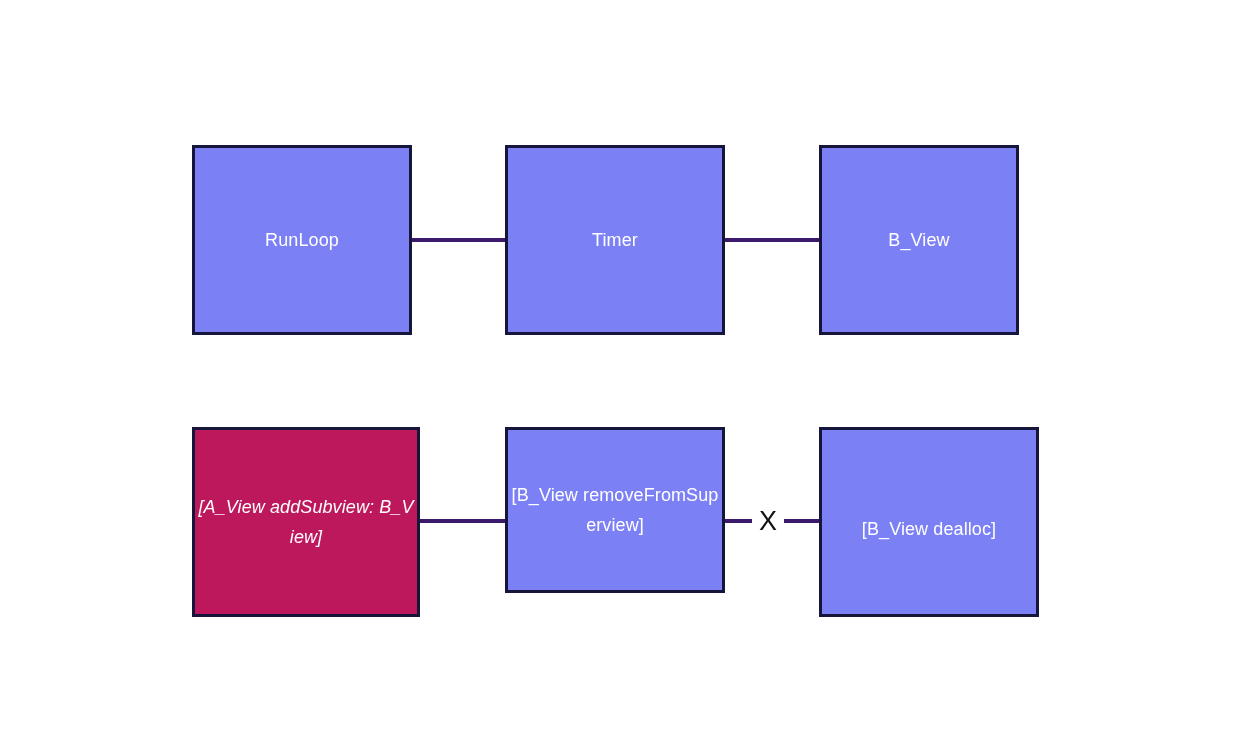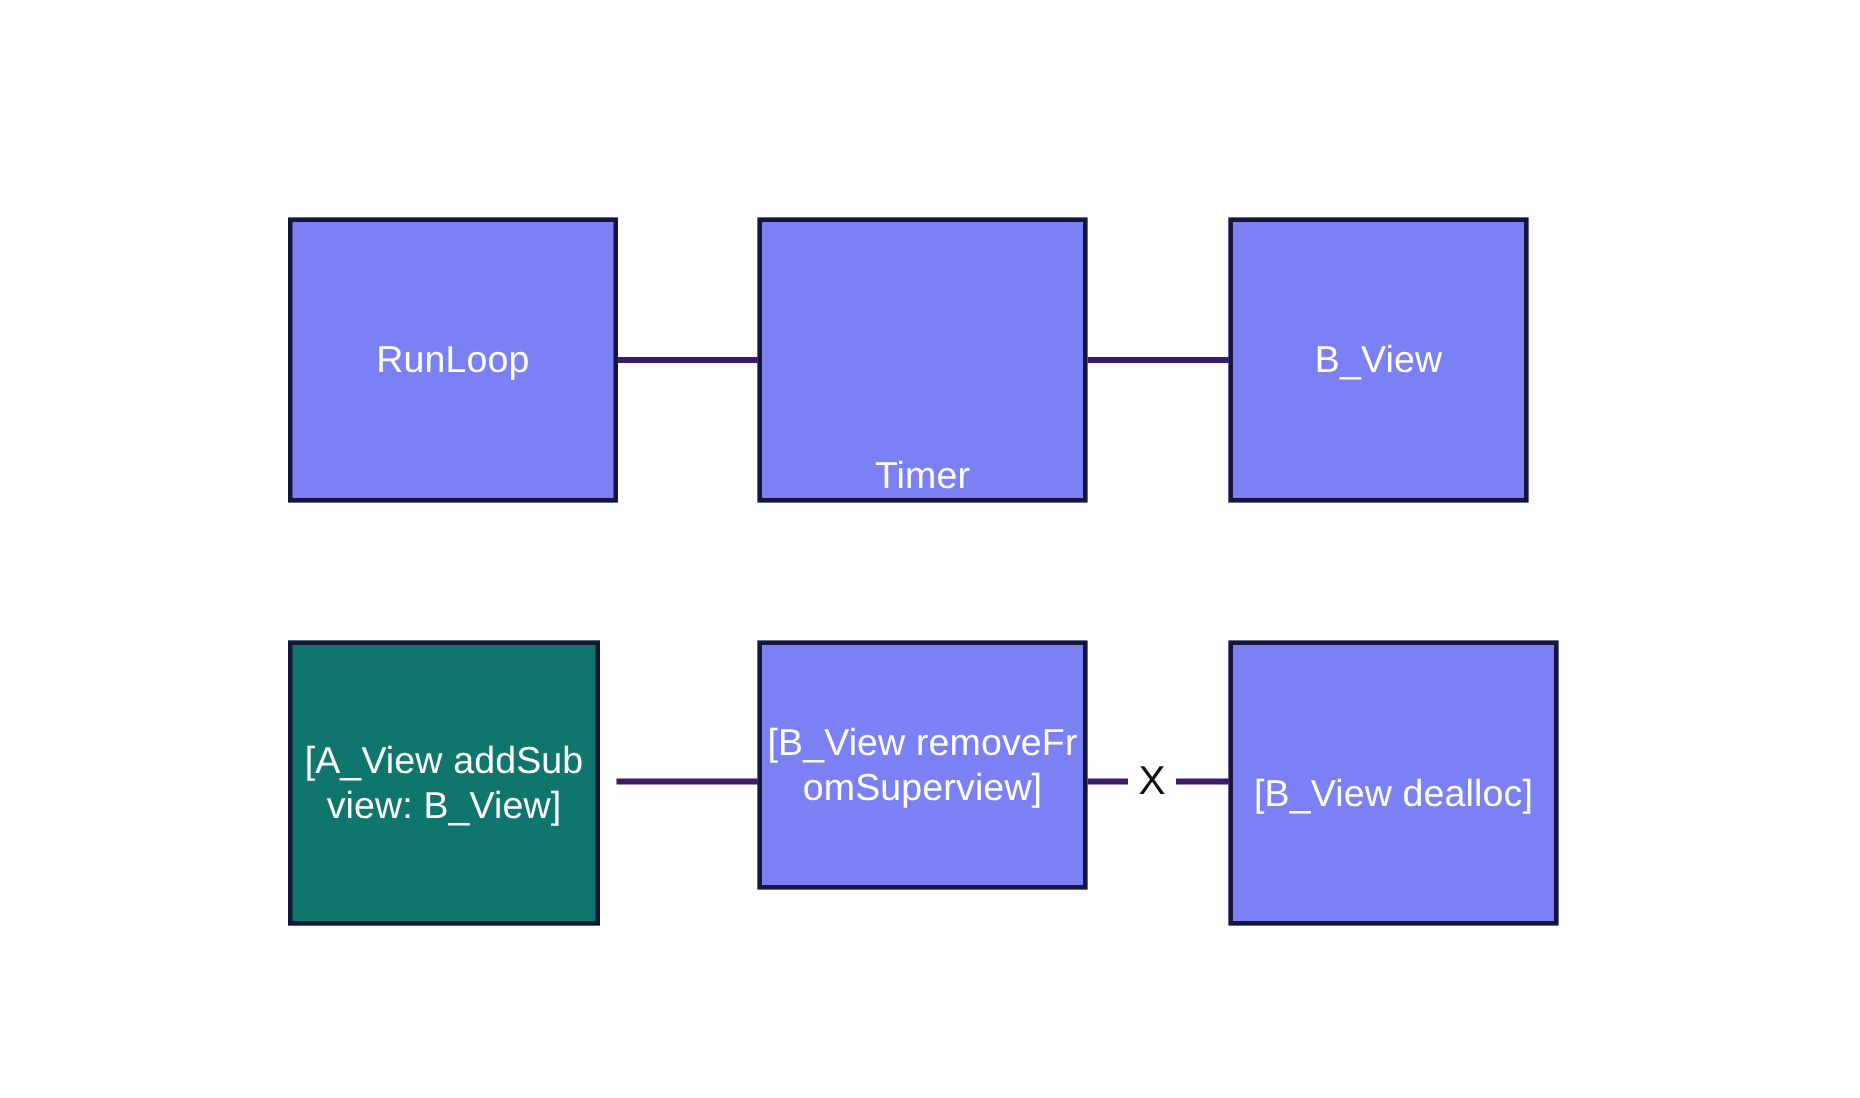--- a/index.html
+++ b/index.html
@@ -27,21 +27,21 @@
     border: 3px solid #16163a;
     display: flex;
     align-items: center;
     justify-content: center;
     text-align: center;
     z-index: 2;
   }
   .node-label {
     color: #ffffff;
     font-family: "Liberation Sans", sans-serif;
-    font-size: 25px;
+    font-size: 18px;
     line-height: 30px;
     letter-spacing: 0.1px;
     white-space: pre-line;
     word-break: break-all;
     padding: 0 2px;
   }
   .connector {
     position: absolute;
     background: #3b1a6b;
     height: 4px;
@@ -63,31 +63,31 @@
 </head>
 <body>
 
 <div id="canvas">
     <div style="position: absolute; left: 0px; top: 0px; width: 100%; height: 100%;">
       <div class="connector" style="left: 411px; top: 238px; width: 95px; background: rgb(59, 26, 107);"></div>
       <div class="connector" style="left: 725px; top: 238px; width: 95px; background: rgb(59, 26, 107);"></div>
       <div class="node" style="left: 192px; top: 145px; width: 220px; height: 190px; background: rgb(124, 128, 245); border-color: rgb(22, 22, 58);">
         <div class="node-label" style="color: rgb(255, 255, 255);">RunLoop</div>
       </div>
-      <div class="node" style="left: 505px; top: 145px; width: 220px; height: 190px; background: rgb(124, 128, 245); border-color: rgb(22, 22, 58); align-items: flex-end;">
+      <div class="node" style="left: 505px; top: 145px; width: 220px; height: 190px; background: rgb(124, 128, 245); border-color: rgb(22, 22, 58);">
         <div class="node-label" style="color: rgb(255, 255, 255);">Timer</div>
       </div>
       <div class="node" style="left: 819px; top: 145px; width: 200px; height: 190px; background: rgb(124, 128, 245); border-color: rgb(22, 22, 58);">
         <div class="node-label" style="color: rgb(255, 255, 255);">B_View</div>
       </div>
     </div>
     <div style="position: absolute; left: 0px; top: 0px; width: 100%; height: 100%;">
       <div class="connector" style="left: 411px; top: 519px; width: 95px; background: rgb(59, 26, 107);"></div>
       <div class="connector" style="left: 725px; top: 519px; width: 95px; background: rgb(59, 26, 107);"></div>
-      <div class="node" style="left: 192px; top: 427px; width: 208px; height: 190px; background: #0f766e; border-color: rgb(22, 22, 58);">
+      <div class="node" style="left: 192px; top: 427px; width: 228px; height: 190px; background: #be185d; border-color: rgb(22, 22, 58); font-style: italic;">
         <div class="node-label" style="color: rgb(255, 255, 255);">[A_View addSubview: B_View]</div>
       </div>
       <div class="node" style="left: 505px; top: 427px; width: 220px; height: 166px; background: rgb(124, 128, 245); border-color: rgb(22, 22, 58);">
         <div class="node-label" style="color: rgb(255, 255, 255);">[B_View removeFromSuperview]</div>
       </div>
       <div class="node" style="left: 819px; top: 427px; width: 220px; height: 190px; background: rgb(124, 128, 245); border-color: rgb(22, 22, 58);">
         <div class="node-label" style="color: rgb(255, 255, 255); margin-top: 14px;">[B_View dealloc]</div>
       </div>
       <div class="break-mark" style="left: 768px; top: 521px; color: rgb(17, 17, 17);">X</div>
     </div>

